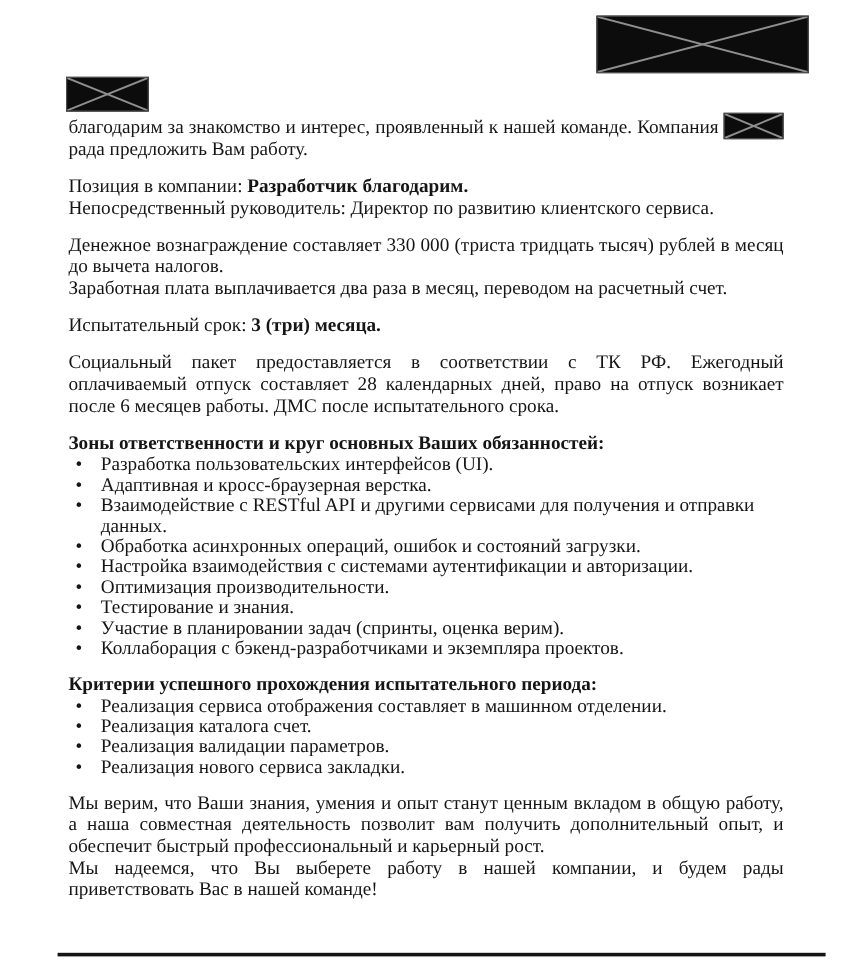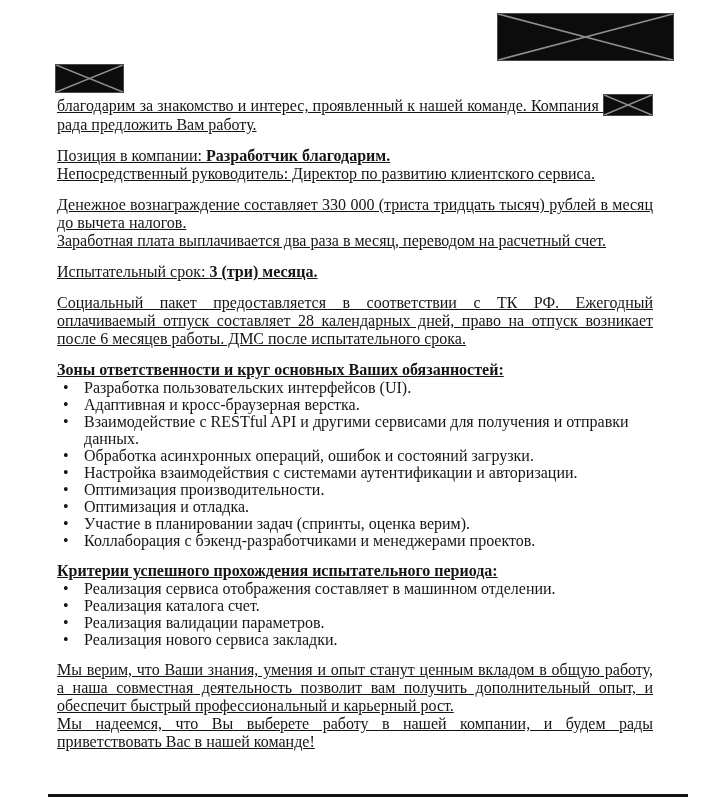--- a/index.html
+++ b/index.html
@@ -6,21 +6,21 @@
   body{
     width:716px;height:800px;position:relative;overflow:hidden;
     background:#ffffff;color:#151515;
     font-family:"Liberation Serif","DejaVu Serif",serif;
   }
   .content{
     position:absolute;left:57px;top:94px;width:596px;
     font-size:16px;line-height:18px;
   }
   .block{margin:0 0 13px 0;}
-  p{margin:0;text-decoration:underline;}
+  p{margin:0;}
   .justify{text-align:justify;}
   b{font-weight:bold;}
   ul.doc-list{list-style:none;margin:0;padding:0;}
   ul.doc-list li{position:relative;padding-left:27px;line-height:17px;}
   ul.doc-list li::before{content:"\2022";position:absolute;left:6px;}
   .redact{
     position:absolute;background:#0c0c0c;border:1px solid #4a4a4a;
     box-sizing:border-box;
   }
   .redact svg{display:block;width:100%;height:100%;}
@@ -78,23 +78,23 @@
   <div class="block">
     <p><b>Зоны ответственности и круг основных Ваших обязанностей:</b></p>
     <ul class="doc-list">
 
     <li><span>Разработка пользовательских интерфейсов (UI).</span></li>
         <li><span>Адаптивная и кросс-браузерная верстка.</span></li>
         <li><span>Взаимодействие с RESTful API и другими сервисами для получения и отправки данных.</span></li>
         <li><span>Обработка асинхронных операций, ошибок и состояний загрузки.</span></li>
         <li><span>Настройка взаимодействия с системами аутентификации и авторизации.</span></li>
         <li><span>Оптимизация производительности.</span></li>
-        <li><span>Оптимизация и отладка.</span></li>
+        <li><span>Тестирование и знания.</span></li>
         <li><span>Участие в планировании задач (спринты, оценка верим).</span></li>
-        <li><span>Коллаборация с бэкенд-разработчиками и менеджерами проектов.</span></li>
+        <li><span>Коллаборация с бэкенд-разработчиками и экземпляра проектов.</span></li>
       </ul>
   </div>
 
   <div class="block">
     <p><b>Критерии успешного прохождения испытательного периода:</b></p>
     <ul class="doc-list">
 
     <li><span>Реализация сервиса отображения составляет в машинном отделении.</span></li>
         <li><span>Реализация каталога счет.</span></li>
         <li><span>Реализация валидации параметров.</span></li>

